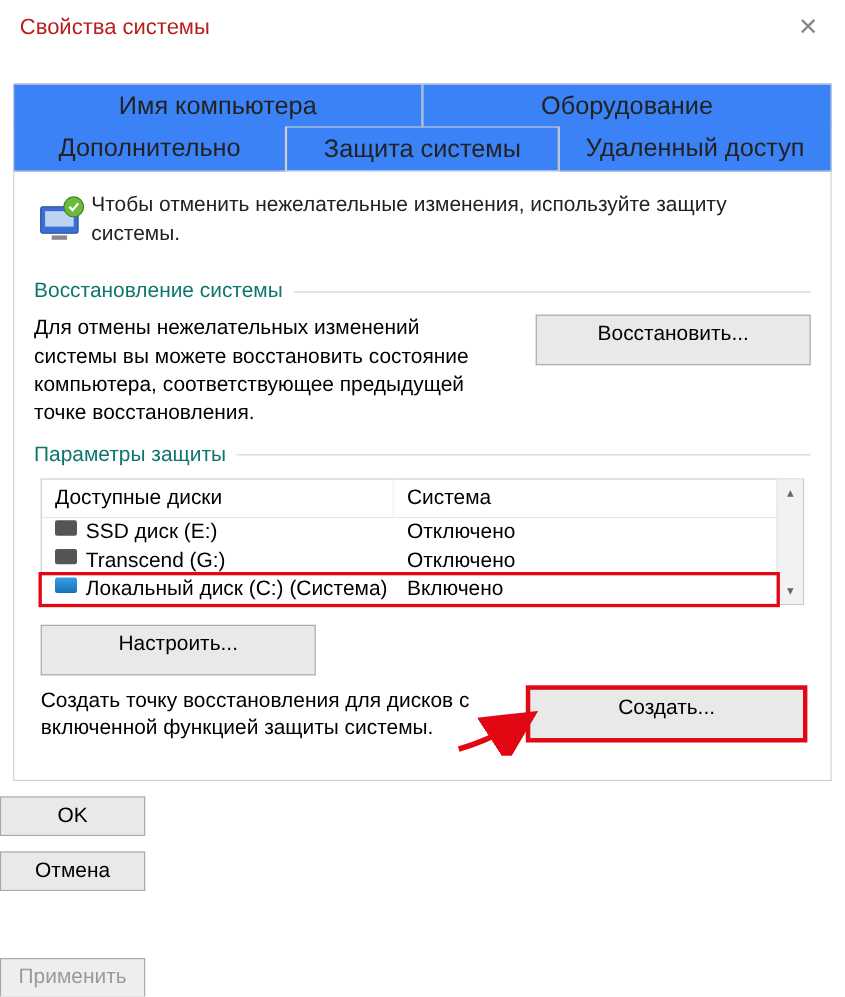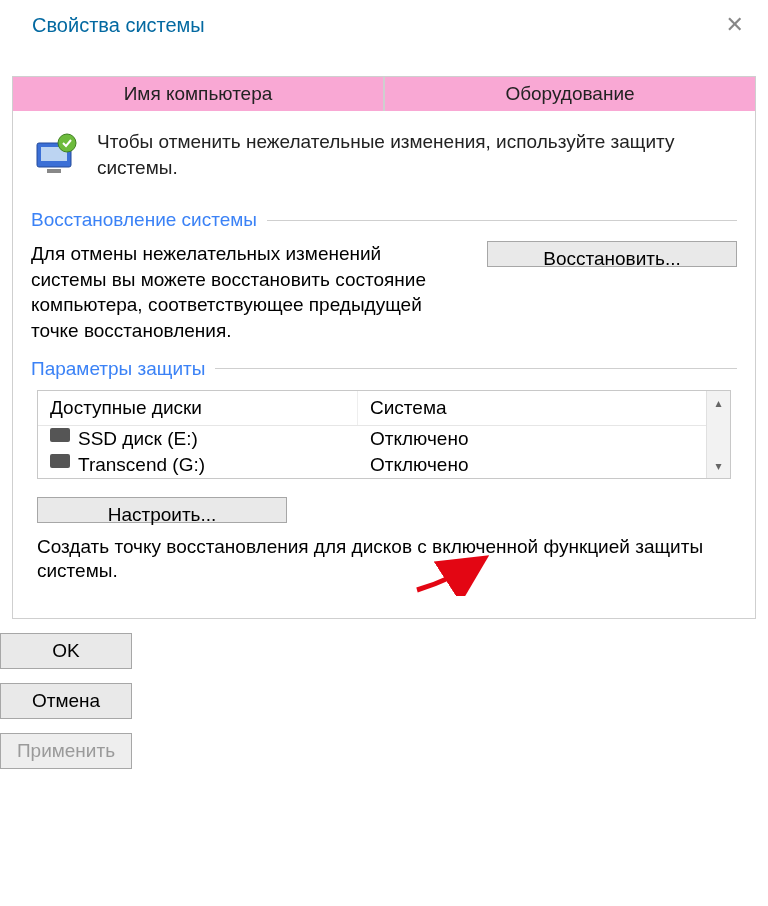--- a/index.html
+++ b/index.html
@@ -1,44 +1,44 @@
 <!DOCTYPE html>
 <html><head>
 <meta charset="utf-8">
 <style>
 * { box-sizing: border-box; margin: 0; padding: 0; font-family: "Segoe UI", Tahoma, sans-serif; }
 body { background: #fff; width: 768px; height: 906px; position: relative; overflow: hidden; }
 
 .titlebar { display: flex; justify-content: space-between; align-items: center; padding: 8px 14px 12px 18px; }
-.titlebar-text { color: #0369a1; font-size: 20px; margin-left: 14px; }
+.titlebar-text { color: #b91c1c; font-size: 20px; }
 .close-x { font-size: 22px; color: #888; font-weight: 300; padding: 4px 10px; cursor: default; }
 
 .tabs-wrap { margin: 22px 12px 0 12px; }
 .tabs-row { display: flex; }
-.tab { flex: 1; border: 1px solid #cfcfcf; background: #f9a8d4; padding: 6px 0; text-align: center; font-size: 19px; color: #222; cursor: default; }
+.tab { flex: 1; border: 1px solid #cfcfcf; background: #3b82f6; padding: 6px 0; text-align: center; font-size: 23px; color: #222; cursor: default; }
 .tab.top { border-bottom: none; }
 .tab.bottom-left { border-top: none; }
 .tab.bottom-right { border-top: none; }
 .tab.active { border-bottom: 1px solid #fff; position: relative; z-index: 2; }
 .tabs-row.second .tab { margin-top: -1px; }
 
 .panel { border: 1px solid #cfcfcf; border-top: none; margin: 0 12px; padding: 18px 18px 22px 18px; position: relative; }
 .panel::before { content: ""; position: absolute; inset: 0; pointer-events: none; }
 
-.intro { display: flex; align-items: flex-start; gap: 14px; margin-bottom: 28px; }
+.intro { display: flex; align-items: flex-start; margin-bottom: 28px; }
 .intro-icon { width: 52px; height: 52px; flex-shrink: 0; }
 .intro-text { font-size: 19px; color: #222; line-height: 1.35; }
 
-.grp-label { font-size: 19px; color: #3b82f6; display: flex; align-items: center; gap: 10px; margin: 6px 0 10px 0; }
+.grp-label { font-size: 19px; color: #0f766e; display: flex; align-items: center; gap: 10px; margin: 6px 0 10px 0; }
 .grp-label .line { flex: 1; height: 1px; background: #cfcfcf; }
 
 .restore-row { display: flex; gap: 42px; margin-bottom: 14px; }
 .restore-text { flex: 1; font-size: 19px; line-height: 1.35; }
 .btn { border: 1px solid #a7a7a7; background: #e9e9e9; font-size: 19px; padding: 6px 0; text-align: center; cursor: default; }
-.btn.wide { width: 250px; height: 26px; }
+.btn.wide { width: 250px; height: 46px; }
 
 .drives-box { border: 1px solid #c8c8c8; margin: 8px 6px 2px 6px; display: flex; }
 .drives-main { flex: 1; }
 .drives-header { display: flex; border-bottom: 1px solid #e6e6e6; }
 .dh-col { padding: 6px 12px; font-size: 19px; }
 .dh1 { flex: 0 0 320px; border-right: 1px solid #eee; }
 .dh2 { flex: 1; }
 .drive-row { display: flex; align-items: center; padding: 2px 12px; font-size: 19px; }
 .drive-row .nm { flex: 0 0 320px; display: flex; align-items: flex-start; gap: 8px; }
 .drive-row .st { flex: 1; }
@@ -51,34 +51,39 @@
 
 .params-rows { margin: 18px 6px 0 6px; }
 .pr { display: flex; gap: 14px; margin-bottom: 12px; align-items: flex-start; }
 .pr .txt { flex: 1; font-size: 19px; line-height: 1.3; }
 .btn.hl { outline: 4px solid #e30613; outline-offset: -1px; }
 
 .arrow { position: absolute; left: 398px; bottom: 22px; pointer-events: none; }
 
 .footer { display: flex; justify-content: flex-end; gap: 14px; padding: 14px 12px 14px 0; flex-direction: column; }
 .fbtn { width: 132px; height: 36px; border: 1px solid #a7a7a7; background: #e9e9e9; font-size: 19px; display: flex; align-items: center; justify-content: center; }
-.fbtn.disabled { color: #9a9a9a; background: #eee; }
+.fbtn.disabled { color: #9a9a9a; background: #eee; margin-top: 47px; }
 </style>
 </head>
 <body>
 
 <div class="titlebar">
   <span class="titlebar-text">Свойства системы</span>
   <span class="close-x">✕</span>
 </div>
 
 <div class="tabs-wrap">
   <div class="tabs-row first">
     <div class="tab top">Имя компьютера</div>
     <div class="tab top">Оборудование</div>
+  </div>
+  <div class="tabs-row second">
+    <div class="tab bottom-left">Дополнительно</div>
+    <div class="tab active">Защита системы</div>
+    <div class="tab bottom-right">Удаленный доступ</div>
   </div>
 </div>
 
 <div class="panel">
   <div class="intro">
     <span class="intro-icon">
       <svg viewBox="0 0 52 52">
           <rect x="6" y="14" width="34" height="24" rx="2" fill="#3b6fd6" stroke="#244b9a"></rect>
           <rect x="10" y="18" width="26" height="14" fill="#bcd4f2"></rect>
           <circle cx="36" cy="14" r="9" fill="#6dbb3c" stroke="#3e7f1f"></circle>
@@ -116,33 +121,41 @@
           </span>
         <span class="st">Отключено</span>
       </div>
       <div class="drive-row">
         <span class="nm">
             <span class="drive-ic"></span>
             <span>Transcend (G:)</span>
           </span>
         <span class="st">Отключено</span>
       </div>
+      <div class="drive-row hl-row">
+        <span class="nm">
+            <span class="drive-ic sys"></span>
+            <span>Локальный диск (C:) (Система)</span>
+          </span>
+        <span class="st">Включено</span>
+      </div>
     </div>
     <div class="scrollbar">
       <div class="sb-btn">▴</div>
       <div class="sb-btn">▾</div>
     </div>
   </div>
 
   <div class="params-rows">
     <div class="pr">
       <div class="btn wide">Настроить...</div>
     </div>
     <div class="pr">
       <div class="txt">Создать точку восстановления для дисков с включенной функцией защиты системы.</div>
+      <div class="btn wide hl">Создать...</div>
     </div>
   </div>
 
   <svg class="arrow" width="90" height="50">
     <defs>
         <marker id="ah" markerWidth="12" markerHeight="12" refX="9" refY="5" orient="auto">
           <path d="M0,0 L10,5 L0,10 Z" fill="#e30613"></path>
         </marker>
       </defs>
     <path d="M6,44 Q40,34 74,12" stroke="#e30613" stroke-width="5" fill="none" marker-end="url(#ah)"></path>

